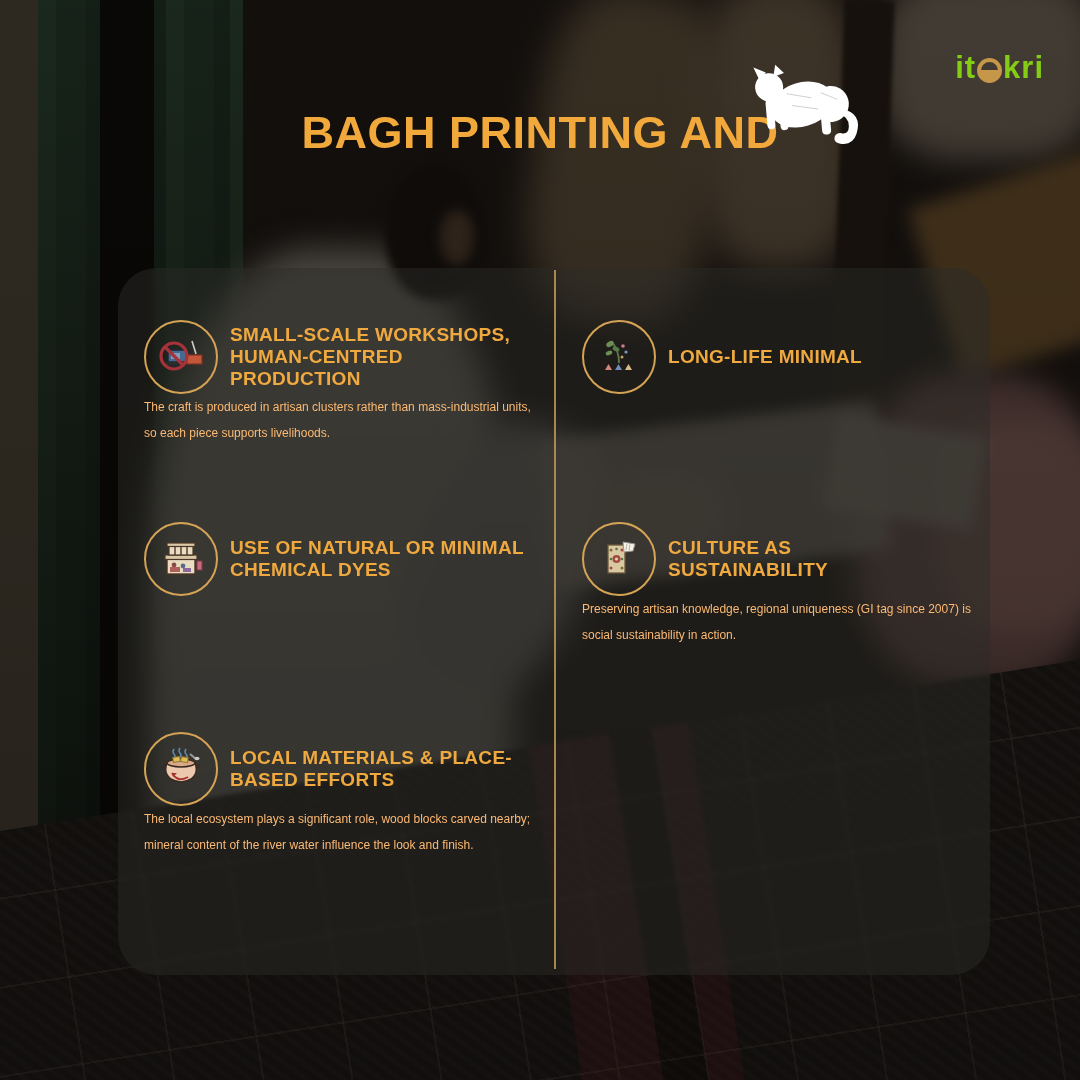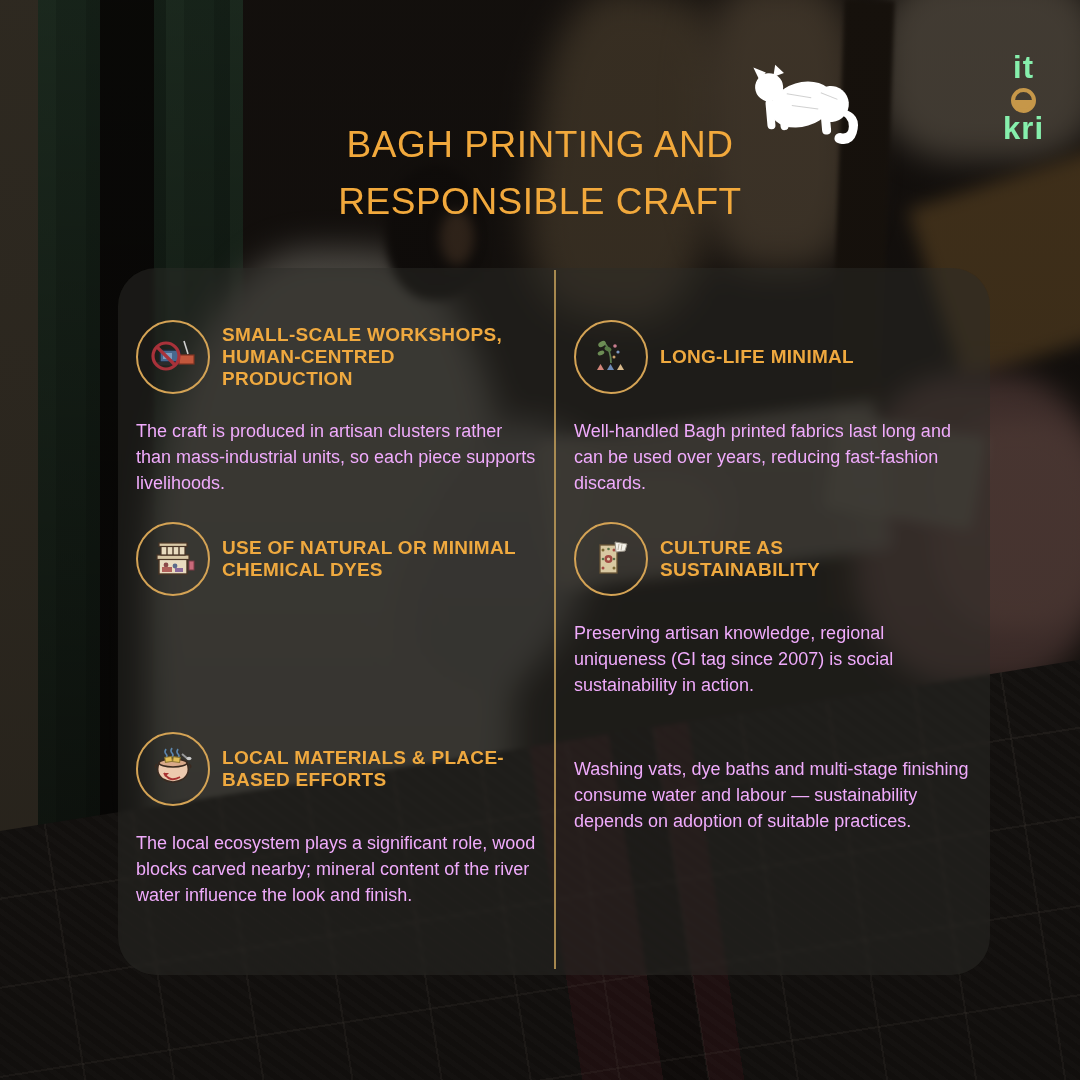--- a/index.html
+++ b/index.html
@@ -54,44 +54,44 @@
     background-color:#201d1a;
     background-image:
       repeating-linear-gradient(0deg, rgba(190,175,160,.15) 0 2px, transparent 2px 88px),
       repeating-linear-gradient(90deg, rgba(190,175,160,.15) 0 2px, transparent 2px 88px),
       repeating-linear-gradient(45deg, rgba(255,255,255,.03) 0 5px, transparent 5px 11px),
       linear-gradient(90deg, transparent 0 580px, #401e21 580px 660px, #191311 660px 705px, #401e21 705px 740px, transparent 740px);
   }
   .overlay{position:absolute;inset:0;
     background:linear-gradient(180deg, rgba(8,6,5,.50), rgba(8,6,5,.55) 55%, rgba(8,6,5,.62));}
   
-  .logo{position:absolute;top:50px;right:36px;color:#86efac;font-weight:bold;
-    font-size:31px;letter-spacing:1px;display:flex;align-items:center;flex-direction:column;}
+  .logo{position:absolute;top:50px;right:36px;color:#84cc16;font-weight:bold;
+    font-size:31px;letter-spacing:1px;display:flex;align-items:center;}
   .logo .bowl{display:inline-block;width:17px;height:17px;border:4px solid #c69749;
     border-radius:50%;margin:0 1px;position:relative;top:2px;
     background:linear-gradient(180deg, transparent 46%, #c69749 46%);}
   
-  .title{position:absolute;left:0;right:0;top:116px;text-align:center;
-    color:#f2a93c;font-weight:normal;font-size:37px;line-height:57px;letter-spacing:.5px;}
+  .title{position:absolute;left:0;right:0;top:104px;text-align:center;
+    color:#f2a93c;font-weight:bold;font-size:45px;line-height:57px;letter-spacing:.5px;}
   
   .cat{position:absolute;left:742px;top:54px;width:132px;height:106px;transform:rotate(-5deg);}
   
   .panel{position:absolute;left:118px;top:268px;width:872px;height:707px;
     border-radius:38px;background:rgba(44,43,39,.48);backdrop-filter:blur(2px);}
   .divider{position:absolute;left:50%;top:2px;bottom:6px;width:2px;background:#bd9a58;opacity:.85;}
   .grid{position:absolute;inset:0;display:grid;
     grid-template-columns:400px 400px;grid-template-rows:202px 210px auto;
-    column-gap:38px;padding:52px 0 0 18px;}
+    column-gap:38px;padding:52px 0 0 26px;}
   .section{}
   .sec-head{display:flex;align-items:center;gap:12px;}
   .icon-circle{width:74px;height:74px;flex:none;border:2px solid #d4a355;border-radius:50%;
     display:flex;align-items:center;justify-content:center;box-sizing:border-box;}
   .heading{margin:0;font-size:19px;line-height:22px;font-weight:bold;color:#efa93f;
     letter-spacing:.3px;white-space:pre-line;max-width:306px;}
-  .body{margin:24px 0 0 0;font-size:18px;line-height:26px;color:#f0abfc;max-width:400px;}
+  .body{margin:0 0 0 0;font-size:12px;line-height:26px;color:#fdba74;max-width:400px;}
 </style>
 </head>
 <body>
 
 <div class="canvas">
 
   <div class="bg">
     <div class="wall-strip"></div>
     <div class="green-doors"></div>
     <div class="cloth1"></div>
@@ -114,21 +114,20 @@
   <div class="overlay"></div>
 
   <div class="logo">
     <span>it</span>
       <span class="bowl"></span>
       <span>kri</span>
   </div>
 
   <div class="title">
     <div>BAGH PRINTING AND</div>
-    <div>RESPONSIBLE CRAFT</div>
   </div>
 
   <svg class="cat" viewBox="0 0 132 106">
     <g fill="#ffffff">
       <path d="M20 22 L15 9 L27 15 Z"></path>
       <path d="M34 20 L37 8 L45 17 Z"></path>
       <circle cx="29" cy="30" r="14"></circle>
       <ellipse cx="60" cy="50" rx="32" ry="22" transform="rotate(-12 60 50)"></ellipse>
       <circle cx="89" cy="52" r="18"></circle>
       <rect x="24" y="42" width="8" height="30" rx="4"></rect>
@@ -178,21 +177,20 @@
               <circle cx="28" cy="13" r="1.8" fill="#c97f8f"></circle>
               <circle cx="31" cy="19" r="1.6" fill="#7d98c1"></circle>
               <circle cx="27" cy="24" r="1.5" fill="#c9a06a"></circle>
               <path d="M10 37 L17 37 L13.5 31 Z" fill="#d2857a"></path>
               <path d="M20 37 L27 37 L23.5 31 Z" fill="#6f8cb8"></path>
               <path d="M30 37 L37 37 L33.5 31 Z" fill="#d8b98a"></path>
             </svg>
           </div>
           <h3 class="heading">LONG-LIFE MINIMAL</h3>
         </div>
-        <p class="body">Well-handled Bagh printed fabrics last long and can be used over years, reducing fast-fashion discards.</p>
       </div>
 
       <div class="section">
         <div class="sec-head">
           <div class="icon-circle">
             <svg width="48" height="48" viewBox="0 0 48 48">
               <rect x="10" y="24" width="28" height="15" fill="#e9dcc0" stroke="#4a3526" stroke-width="1.4"></rect>
               <rect x="8" y="20" width="32" height="4.5" fill="#d9c8a6" stroke="#4a3526" stroke-width="1.2"></rect>
               <rect x="12" y="11" width="24" height="9" fill="#e9dcc0" stroke="#4a3526" stroke-width="1.2"></rect>
               <line x1="18" y1="11" x2="18" y2="20" stroke="#4a3526" stroke-width="1.4"></line>
@@ -254,18 +252,17 @@
               <path d="M15 28 l5 0 l-4 4 z" fill="#a83232"></path>
             </svg>
           </div>
           <h3 class="heading">LOCAL MATERIALS &amp; PLACE-
 BASED EFFORTS</h3>
         </div>
         <p class="body">The local ecosystem plays a significant role, wood blocks carved nearby; mineral content of the river water influence the look and finish.</p>
       </div>
 
       <div class="section">
-        <p class="body">Washing vats, dye baths and multi-stage finishing consume water and labour — sustainability depends on adoption of suitable practices.</p>
       </div>
 
     </div>
   </div>
 </div>
 
 </body></html>

